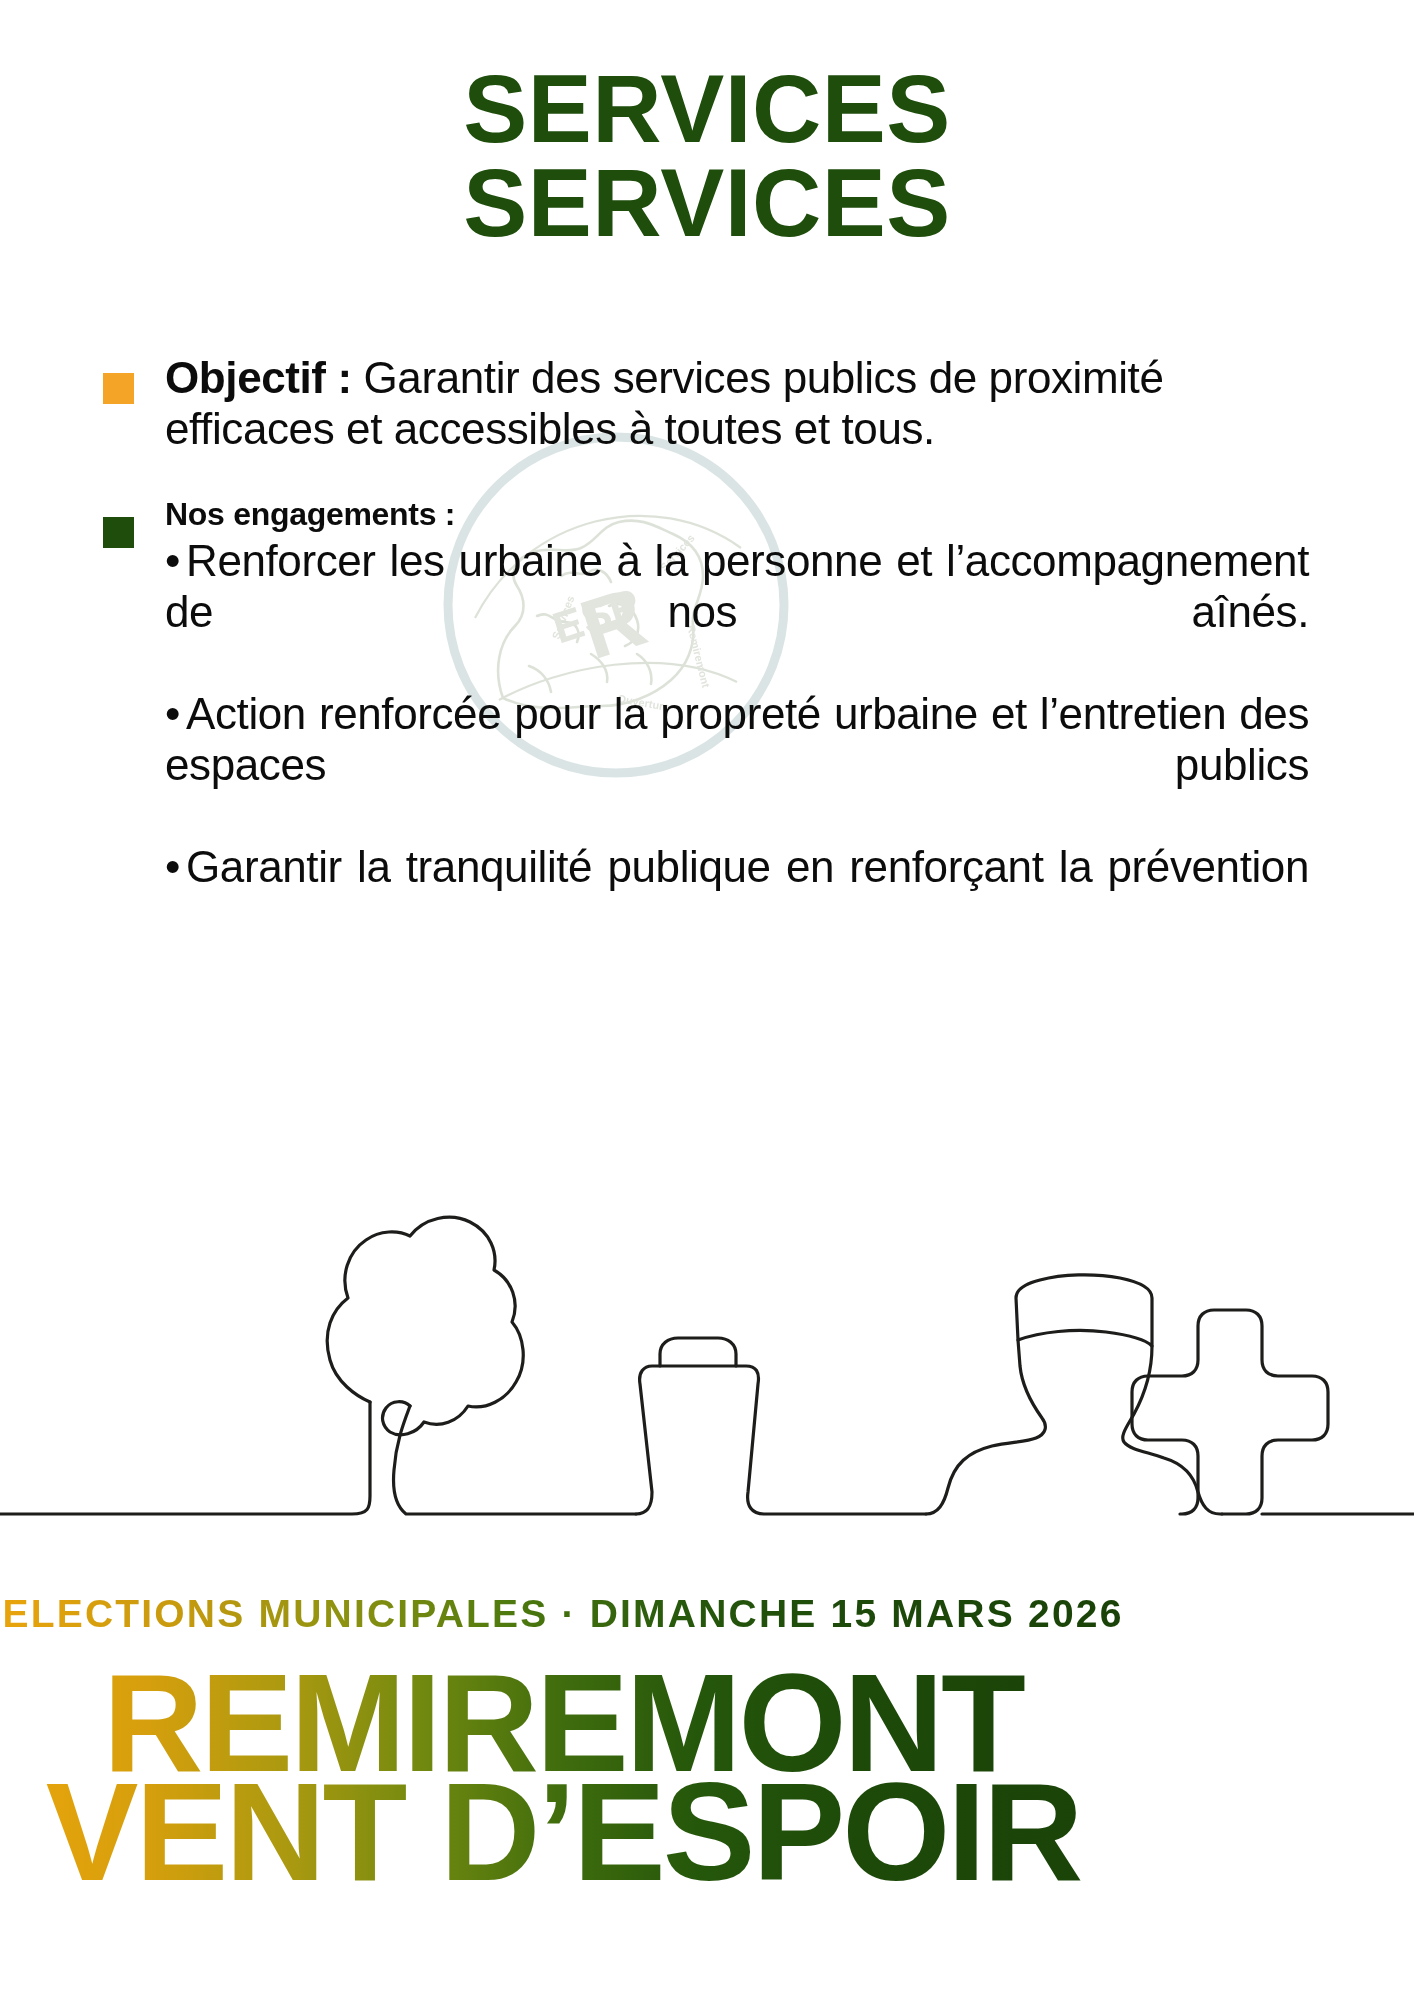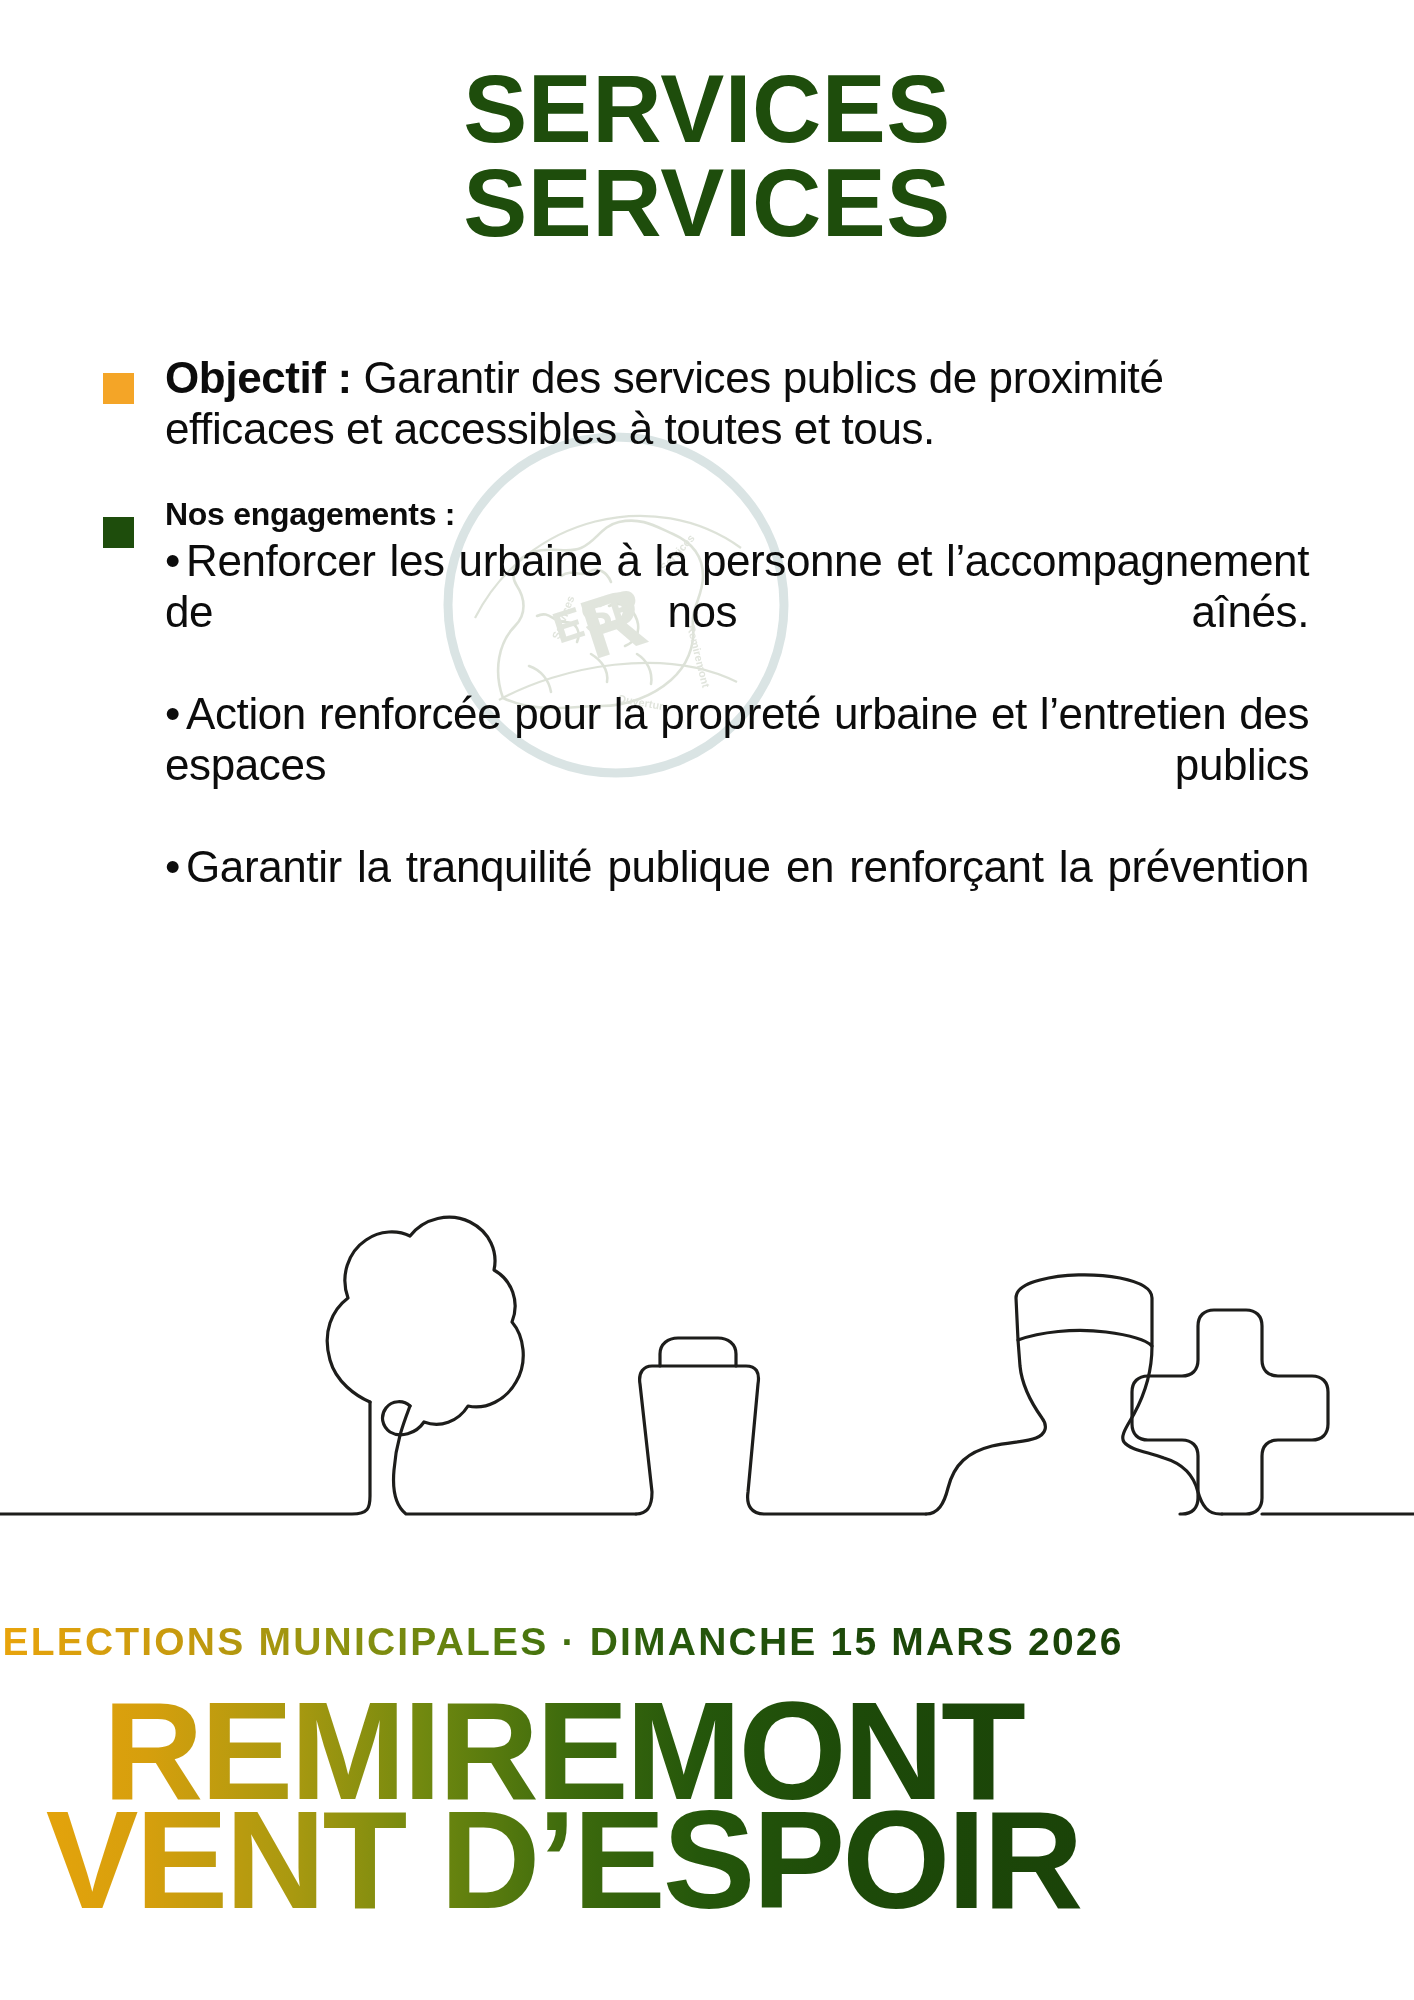--- a/index.html
+++ b/index.html
@@ -115,21 +115,21 @@
   
   #illustration {
     position: absolute;
     left: 0;
     top: 1170px;
     width: 1414px;
     height: 360px;
   }
 
   
-  #footer { position: absolute; left: 0; top: 1592px; width: 1126px; margin-top: 28px; }
+  #footer { position: absolute; left: 0; top: 1592px; width: 1126px; }
 
   #election-line {
     text-align: center;
     font-family: "Liberation Sans", sans-serif;
     font-weight: 700;
     font-size: 39px;
     letter-spacing: 2.2px;
     white-space: nowrap;
     background-image: linear-gradient(90deg, #e9a40c 0%, #c79a0e 16%, #8f9310 30%, #4f7a0e 45%, #27590c 60%, #1d4a0a 75%, #1a4208 100%);
     -webkit-background-clip: text;

